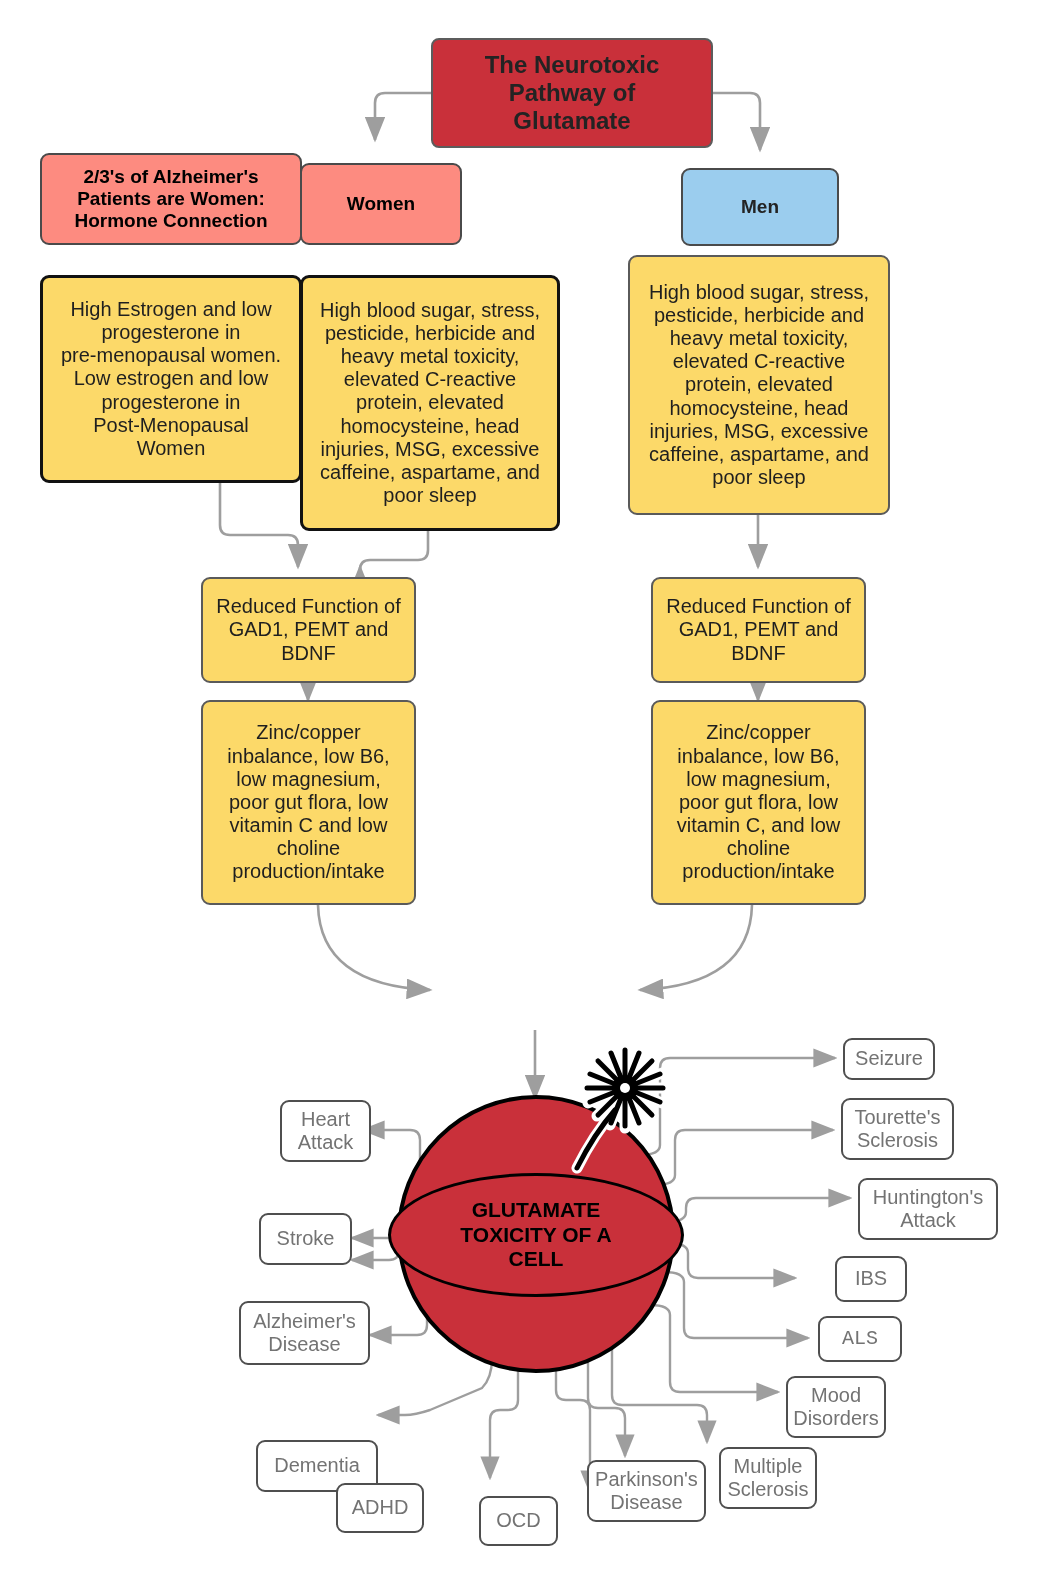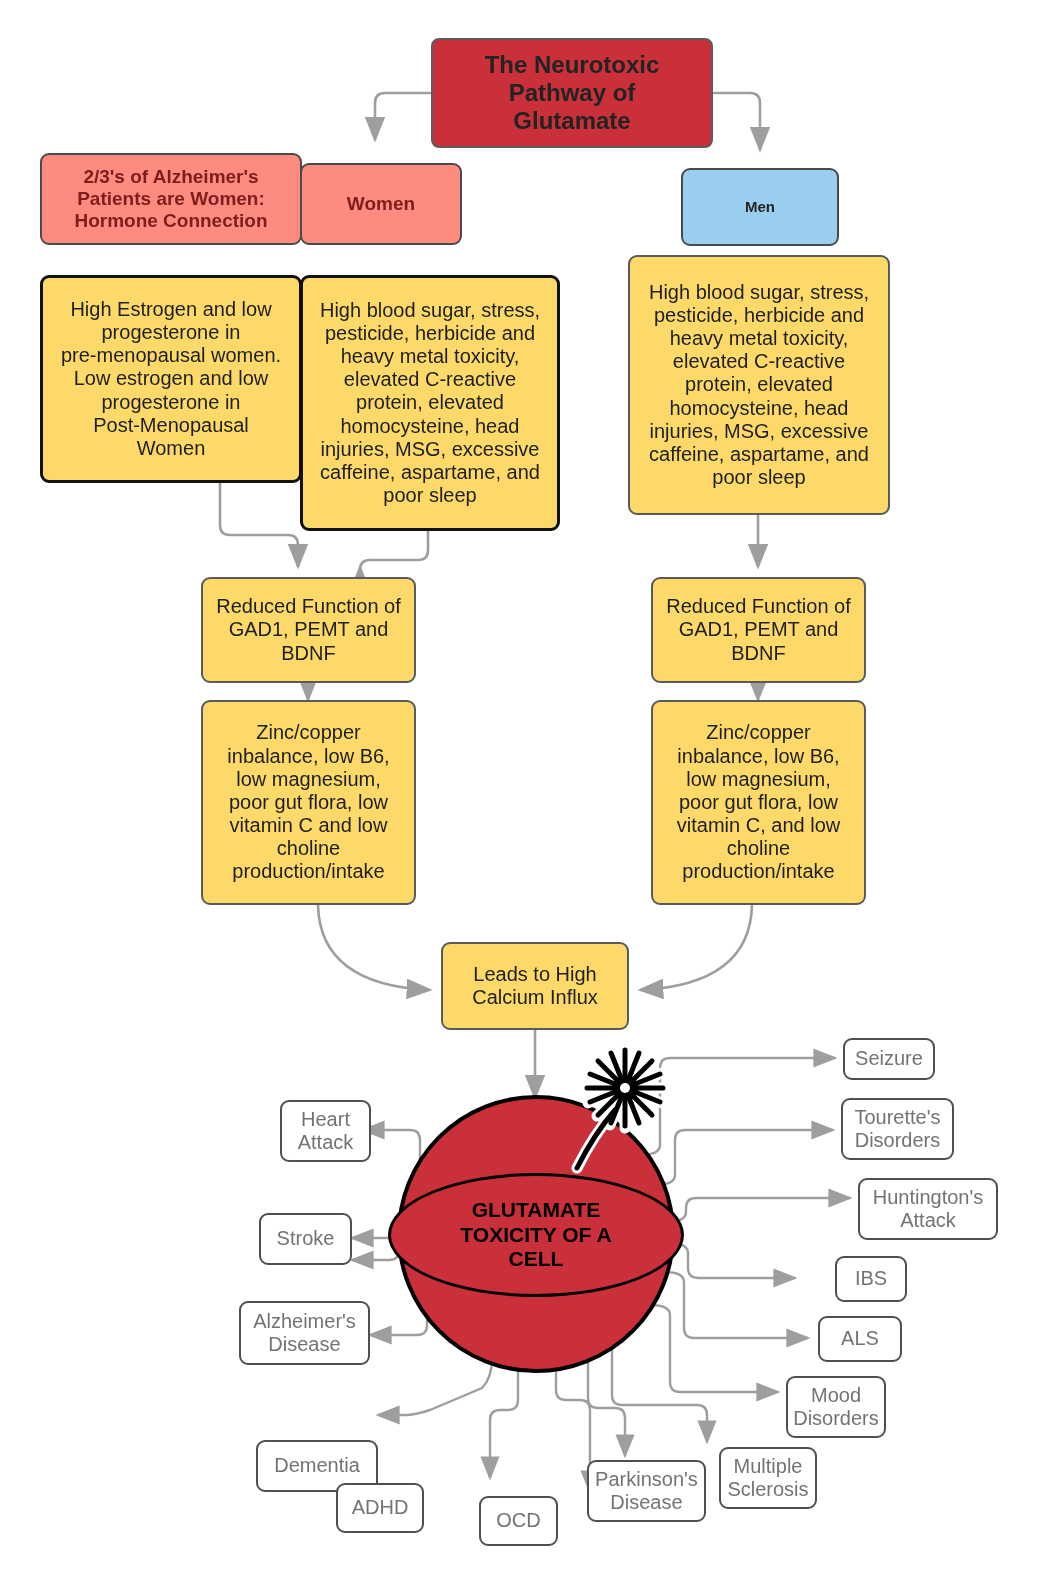--- a/index.html
+++ b/index.html
@@ -45,31 +45,31 @@
     background: #c9303a;
     border: 2px solid #5c5c5c;
     color: #232323;
     font-weight: bold;
     font-size: 24px;
     border-radius: 8px;
   }
   .n-pink {
     background: #fd8b80;
     border: 2px solid #4a4a4a;
-    color: #7f1d1d;
+    color: #000000;
     font-weight: bold;
     font-size: 19px;
     border-radius: 9px;
   }
   .n-blue {
     background: #9bcdee;
     border: 2px solid #4a4a4a;
     color: #232323;
     font-weight: bold;
-    font-size: 15px;
+    font-size: 19px;
     border-radius: 9px;
   }
   .n-yellow {
     background: #fcd969;
     border: 2px solid #5a5a5a;
     color: #1f1f1f;
     font-size: 20px;
     border-radius: 9px;
   }
   .n-yellow-dark {
@@ -259,22 +259,20 @@
 BDNF</div>
 
   <div class="node n-yellow" style="left:651px; top:700px; width:215px; height:205px;">Zinc/copper
 inbalance, low B6,
 low magnesium,
 poor gut flora, low
 vitamin C, and low
 choline
 production/intake</div>
 
-  <div class="node n-yellow" style="left:441px; top:942px; width:188px; height:88px;">Leads to High
-Calcium Influx</div>
 
   <div id="cell-wrap">
     <div id="cell-circle"></div>
     <div id="cell-ellipse">
       <div id="cell-label">GLUTAMATE
 TOXICITY OF A
 CELL</div>
     </div>
   </div>
 
@@ -341,25 +339,25 @@
 
   <div class="node n-white" style="left:587px; top:1460px; width:119px; height:62px;">Parkinson's
 Disease</div>
 
   <div class="node n-white" style="left:719px; top:1447px; width:98px; height:62px;">Multiple
 Sclerosis</div>
 
   <div class="node n-white" style="left:786px; top:1376px; width:100px; height:62px;text-align:center;">Mood
 Disorders</div>
 
-  <div class="node n-white" style="left:818px; top:1316px; width:84px; height:46px;">ALS</div>
+  <div class="node n-white" style="left:818px; top:1316px; width:84px; height:46px;font-family:Liberation Mono, monospace;">ALS</div>
 
   <div class="node n-white" style="left:803px; top:1256px; width:72px; height:46px;margin-left:32px;">IBS</div>
 
   <div class="node n-white" style="left:858px; top:1178px; width:140px; height:62px;">Huntington's
 Attack</div>
 
   <div class="node n-white" style="left:841px; top:1098px; width:113px; height:62px;">Tourette's
-Disorders</div>
+Sclerosis</div>
 
   <div class="node n-white" style="left:843px; top:1038px; width:92px; height:42px;">Seizure</div>
 
 </div>
 
 </body></html>

